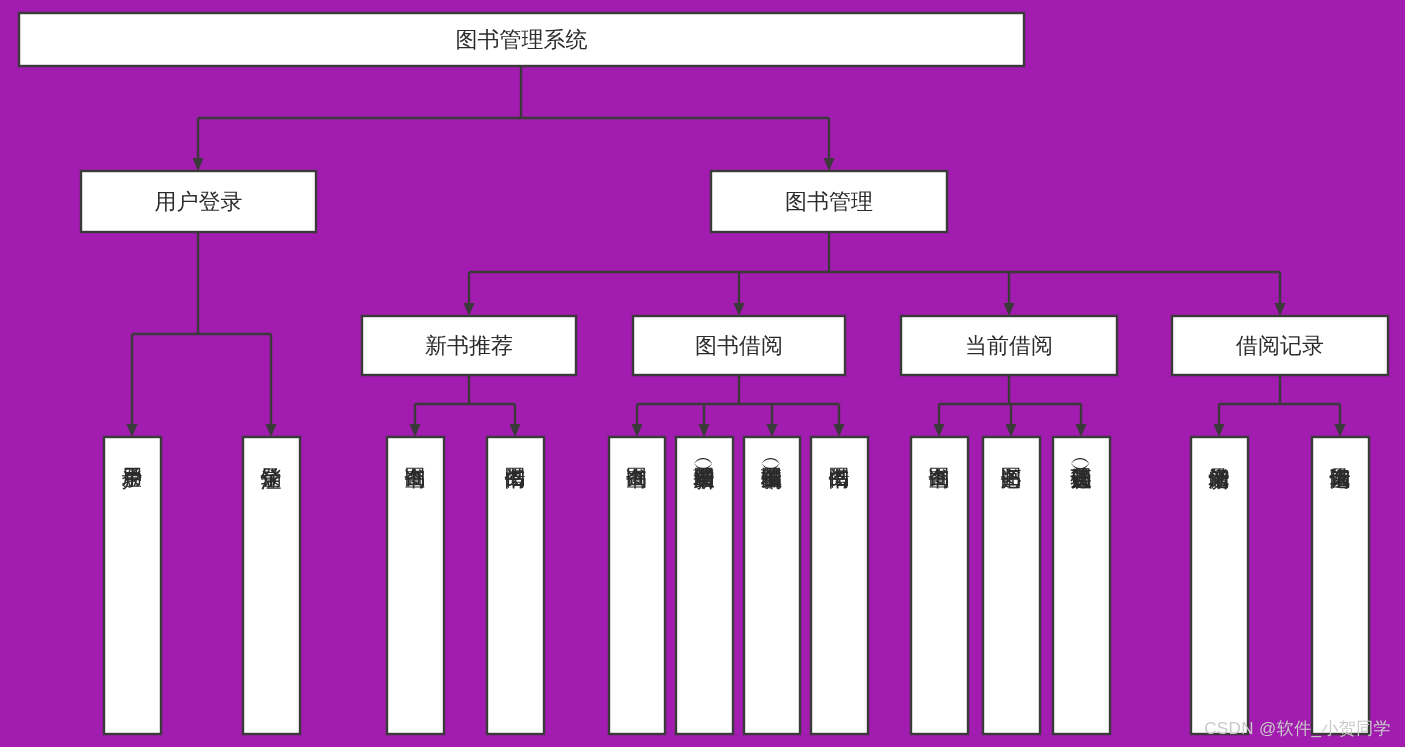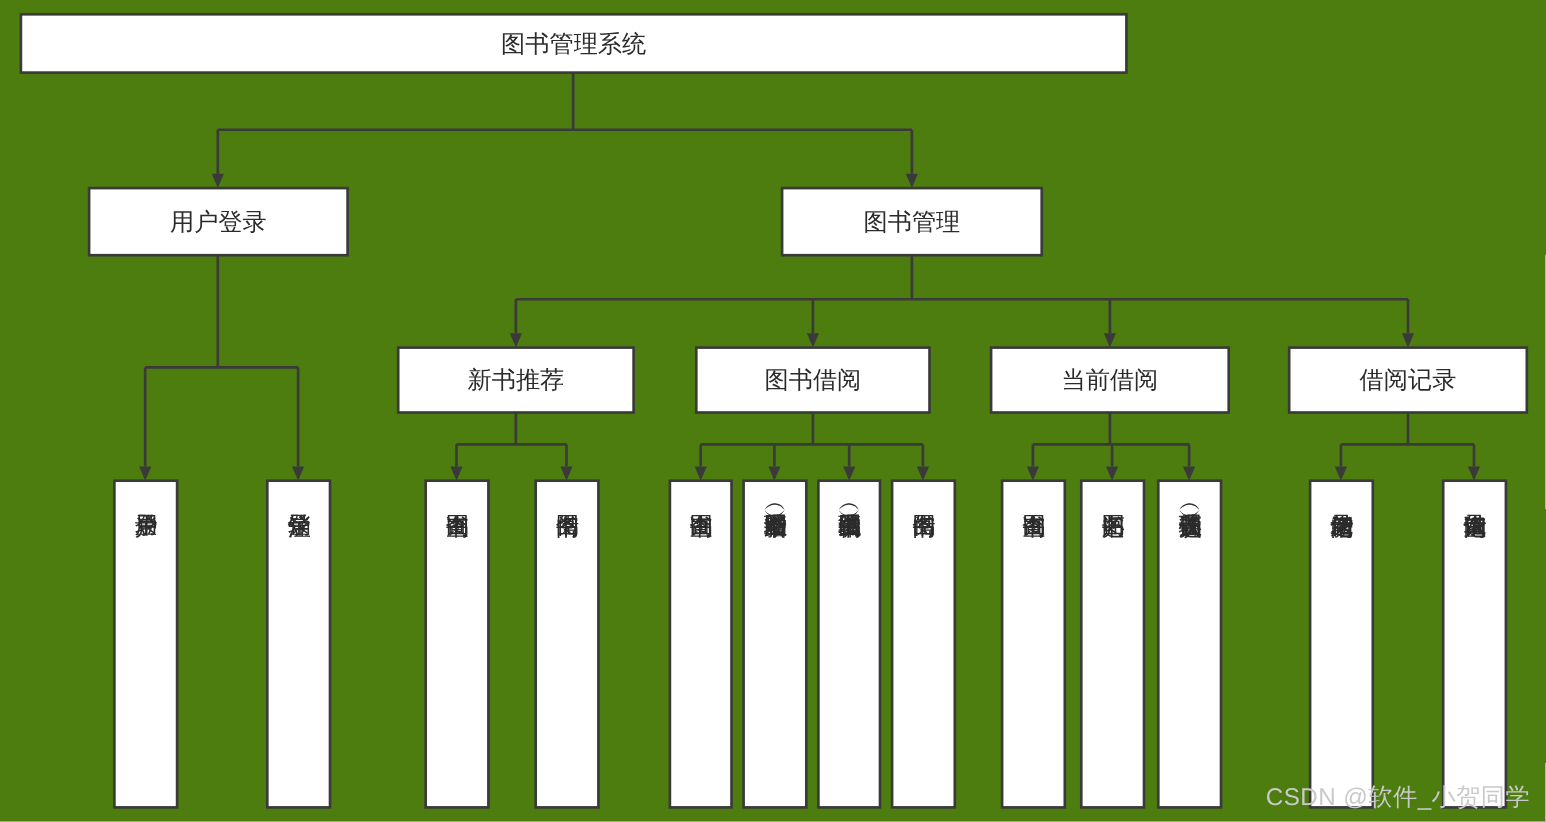--- a/index.html
+++ b/index.html
@@ -8,21 +8,21 @@
     padding: 0;
     background: #ffffff;
   }
   body {
     font-family: "Liberation Sans", "DejaVu Sans", sans-serif;
   }
   #diagram-root {
     position: relative;
     width: 1405px;
     height: 747px;
-    background: #4d7c0f;
+    background: #a21caf;
     overflow: hidden;
   }
   svg.diagram-canvas {
     position: absolute;
     left: 0;
     top: 0;
     width: 1405px;
     height: 747px;
     display: block;
   }
@@ -58,21 +58,21 @@
     dominant-baseline: central;
     writing-mode: vertical-rl;
     glyph-orientation-vertical: 0;
     white-space: pre;
   }
   .watermark-text {
     position: absolute;
     right: 14px;
     bottom: 7px;
     font-family: "Liberation Sans", "DejaVu Sans", sans-serif;
-    font-size: 22px;
+    font-size: 17px;
     color: #c9c9c9;
     letter-spacing: 0.4px;
     user-select: none;
     pointer-events: none;
     white-space: nowrap;
   }
 </style>
 </head>
 <body>
 

